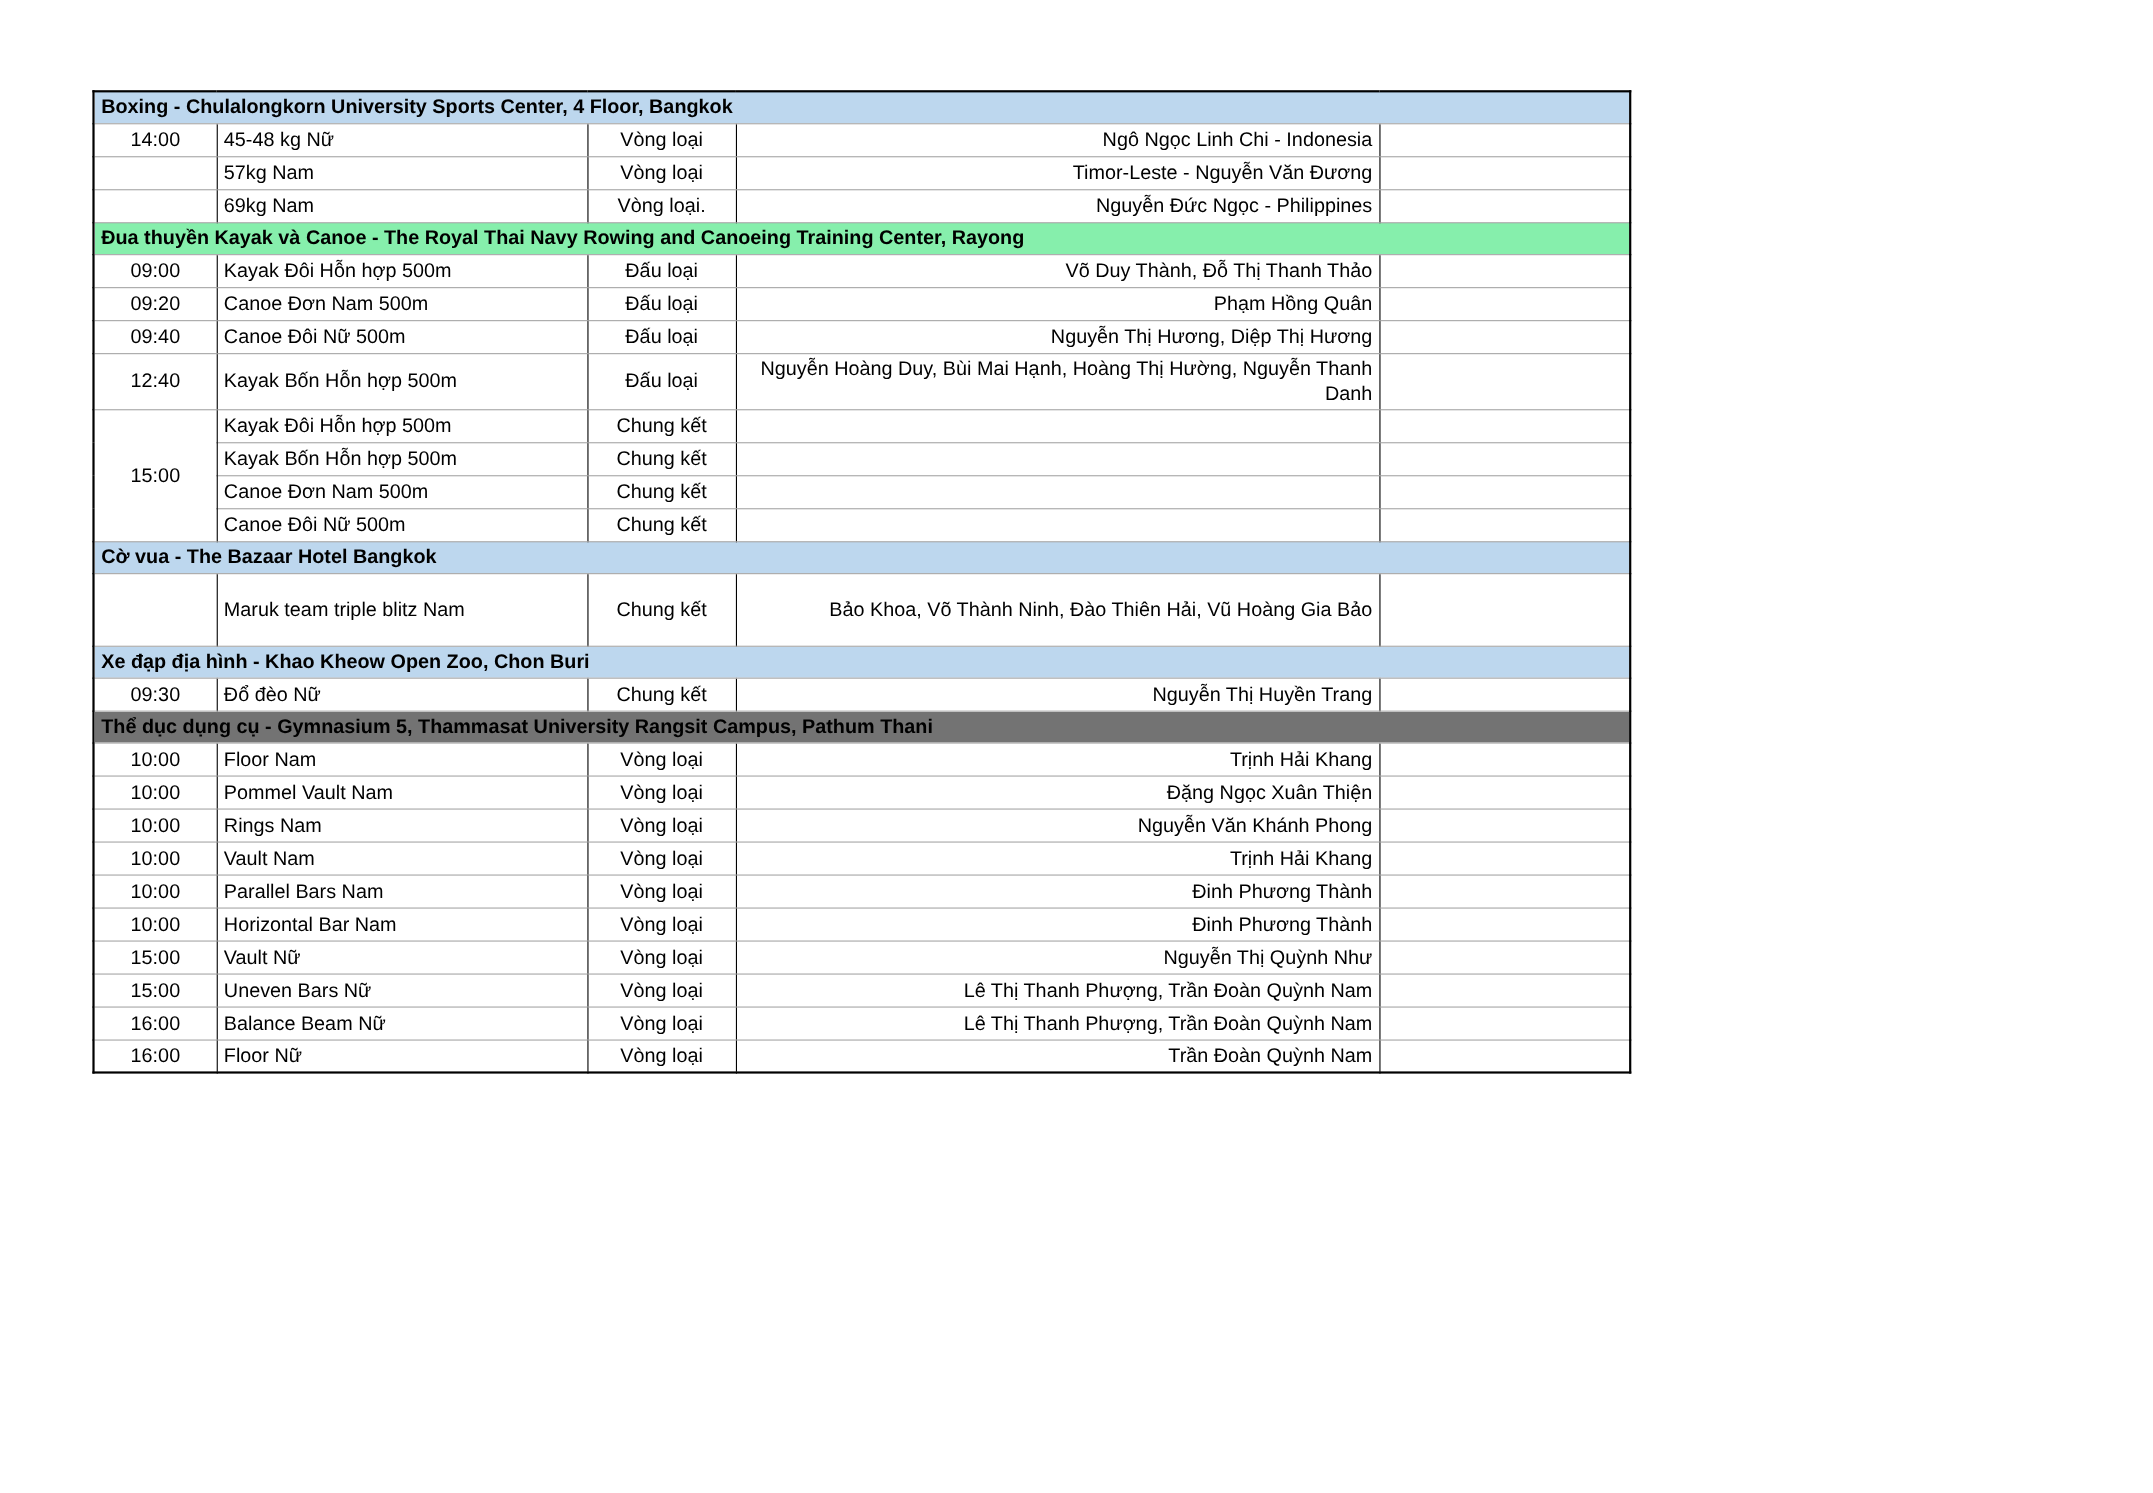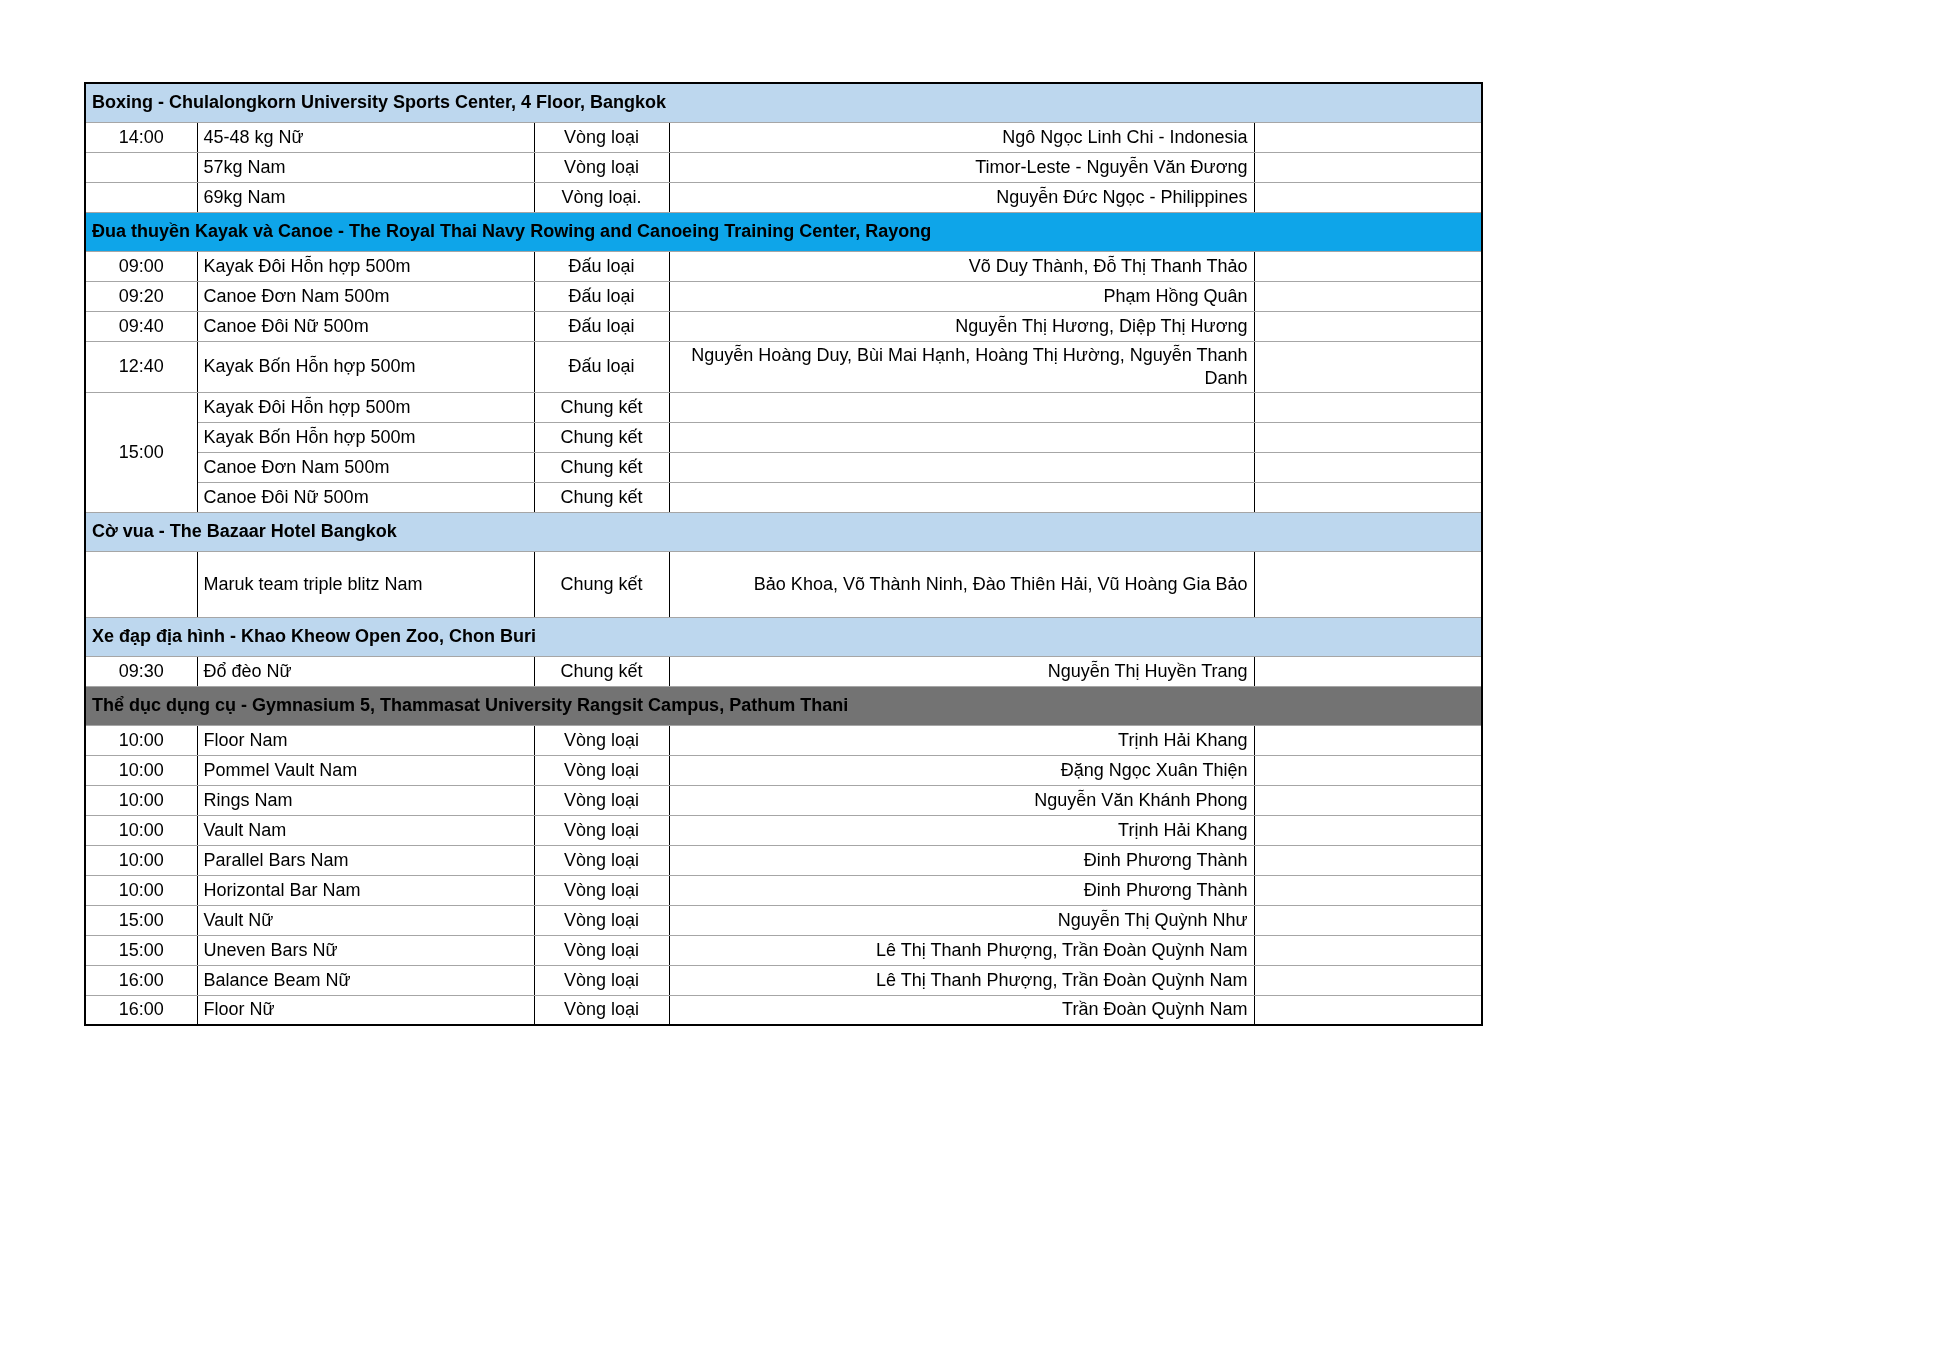--- a/index.html
+++ b/index.html
@@ -45,21 +45,21 @@
   td.c-empty { }
   td.section-header {
     font-weight: bold;
     font-size: 18.5px;
     border: 1px solid #000000;
     border-top: 2px solid #000000;
     border-bottom: 1px solid #000000;
     text-align: left;
     padding-left: 4px;
   }
-  tr.section-row { height: 39px; }
+  tr.section-row { height: 29px; }
 </style>
 </head>
 <body>
 
 <div class="page">
   <table class="schedule">
     <colgroup>
       <col style="width:112px">
       <col style="width:337px">
       <col style="width:135px">
@@ -85,21 +85,21 @@
           <td class="c-empty"></td>
         </tr>
         <tr class="data-row">
           <td class="c-time"></td>
           <td class="c-event">69kg Nam</td>
           <td class="c-round">Vòng loại.</td>
           <td class="c-ath">Nguyễn Đức Ngọc - Philippines</td>
           <td class="c-empty"></td>
         </tr>
         <tr class="section-row">
-          <td class="section-header" colspan="5" style="background: #0ea5e9;">Đua thuyền Kayak và Canoe - The Royal Thai Navy Rowing and Canoeing Training Center, Rayong</td>
+          <td class="section-header" colspan="5" style="background: #86efac;">Đua thuyền Kayak và Canoe - The Royal Thai Navy Rowing and Canoeing Training Center, Rayong</td>
         </tr>
         <tr class="data-row">
           <td class="c-time">09:00</td>
           <td class="c-event">Kayak Đôi Hỗn hợp 500m</td>
           <td class="c-round">Đấu loại</td>
           <td class="c-ath">Võ Duy Thành, Đỗ Thị Thanh Thảo</td>
           <td class="c-empty"></td>
         </tr>
         <tr class="data-row">
           <td class="c-time">09:20</td>

